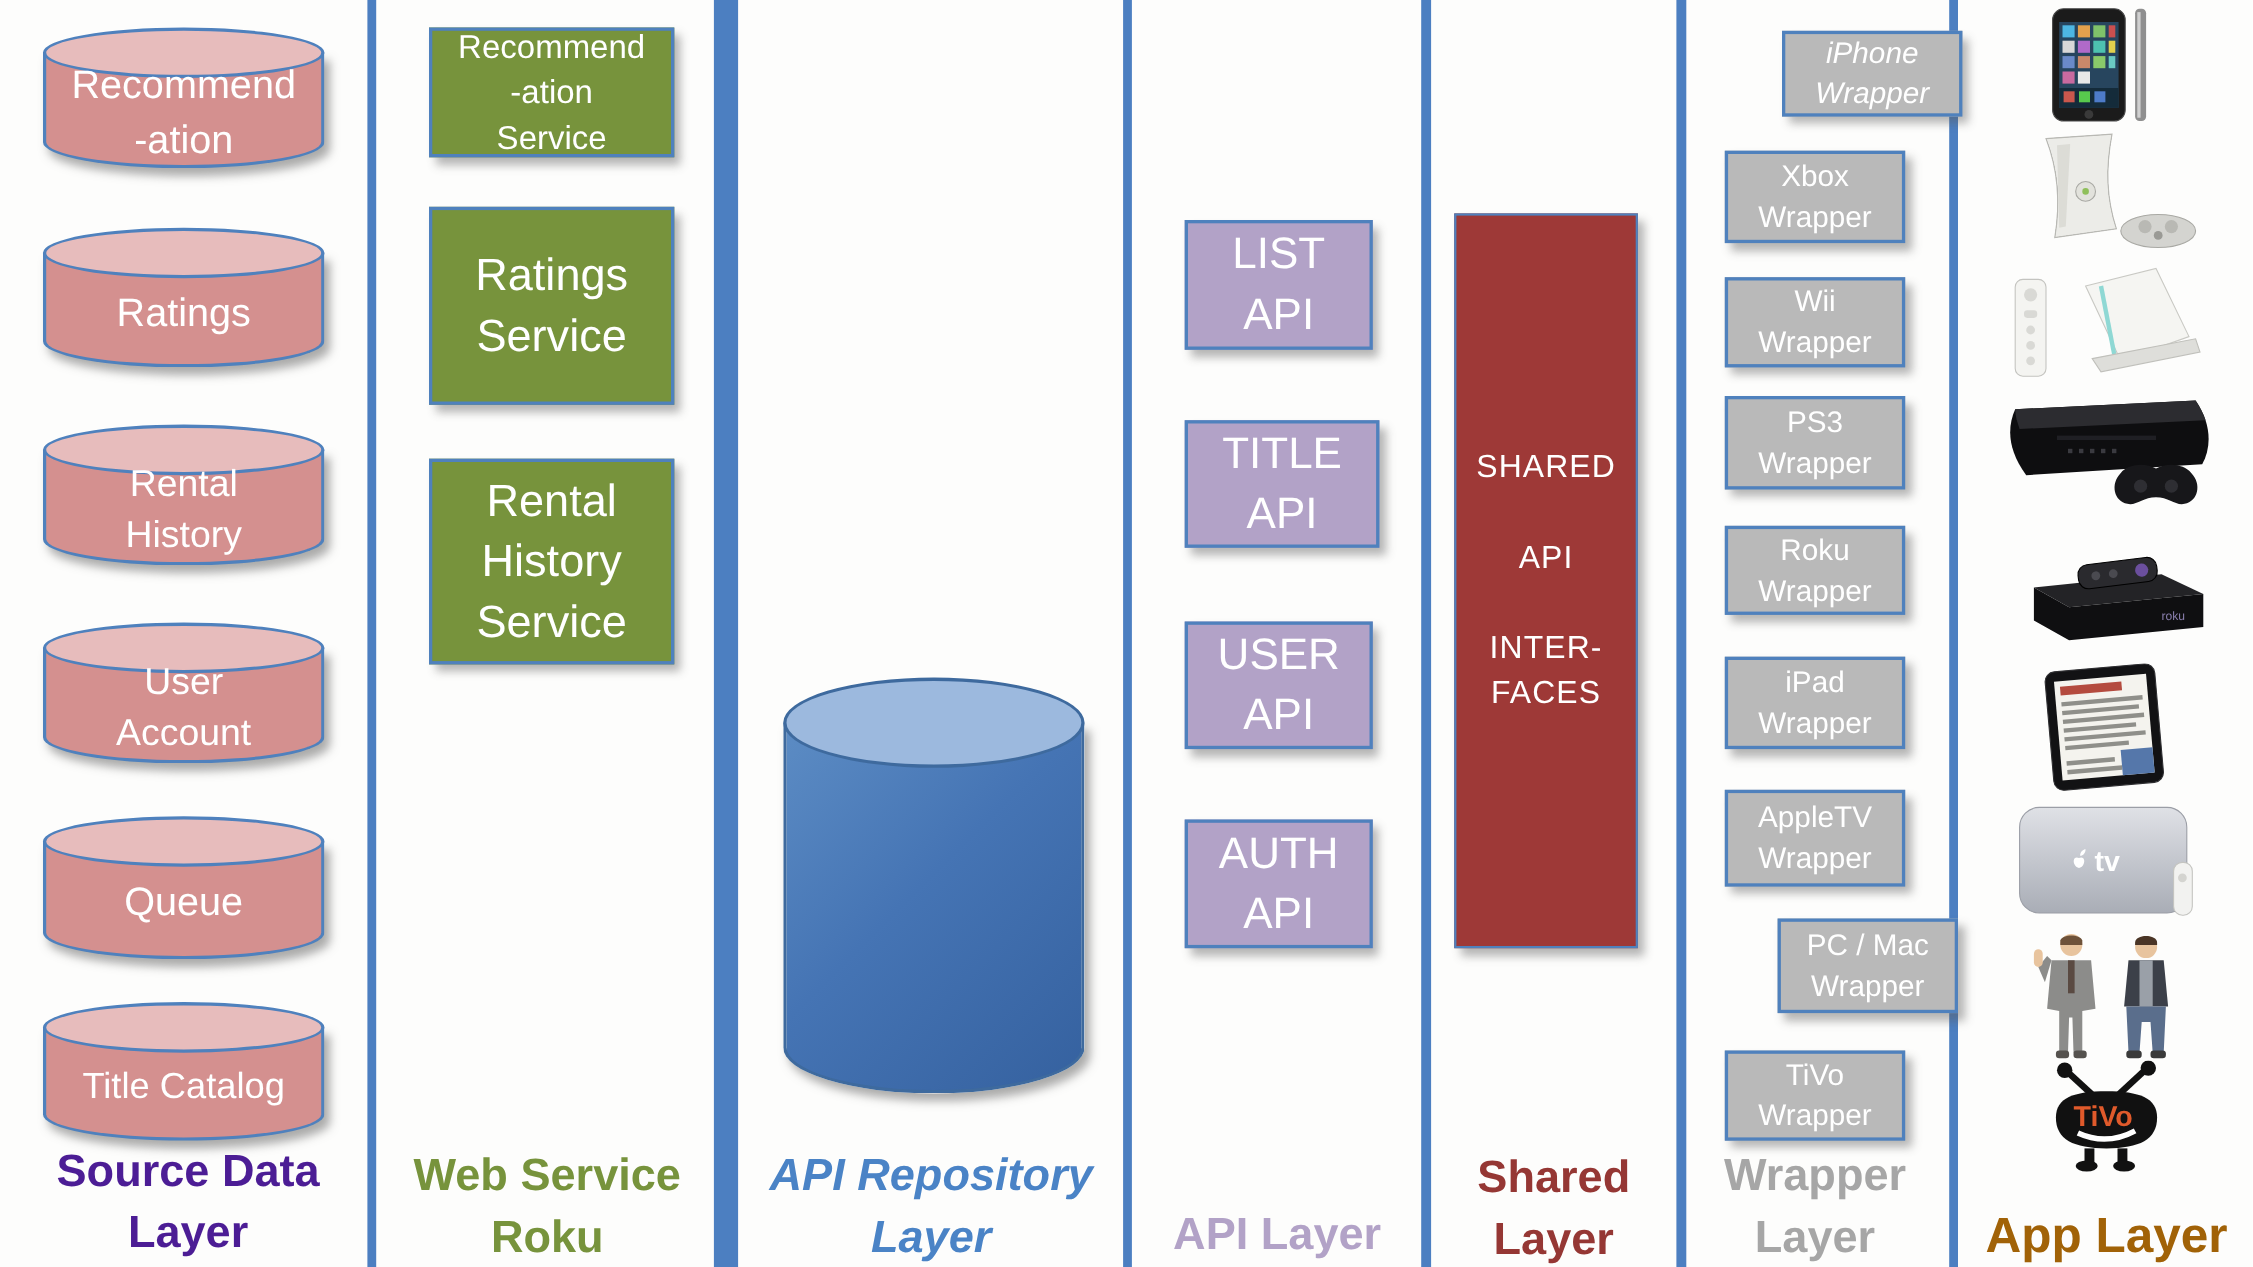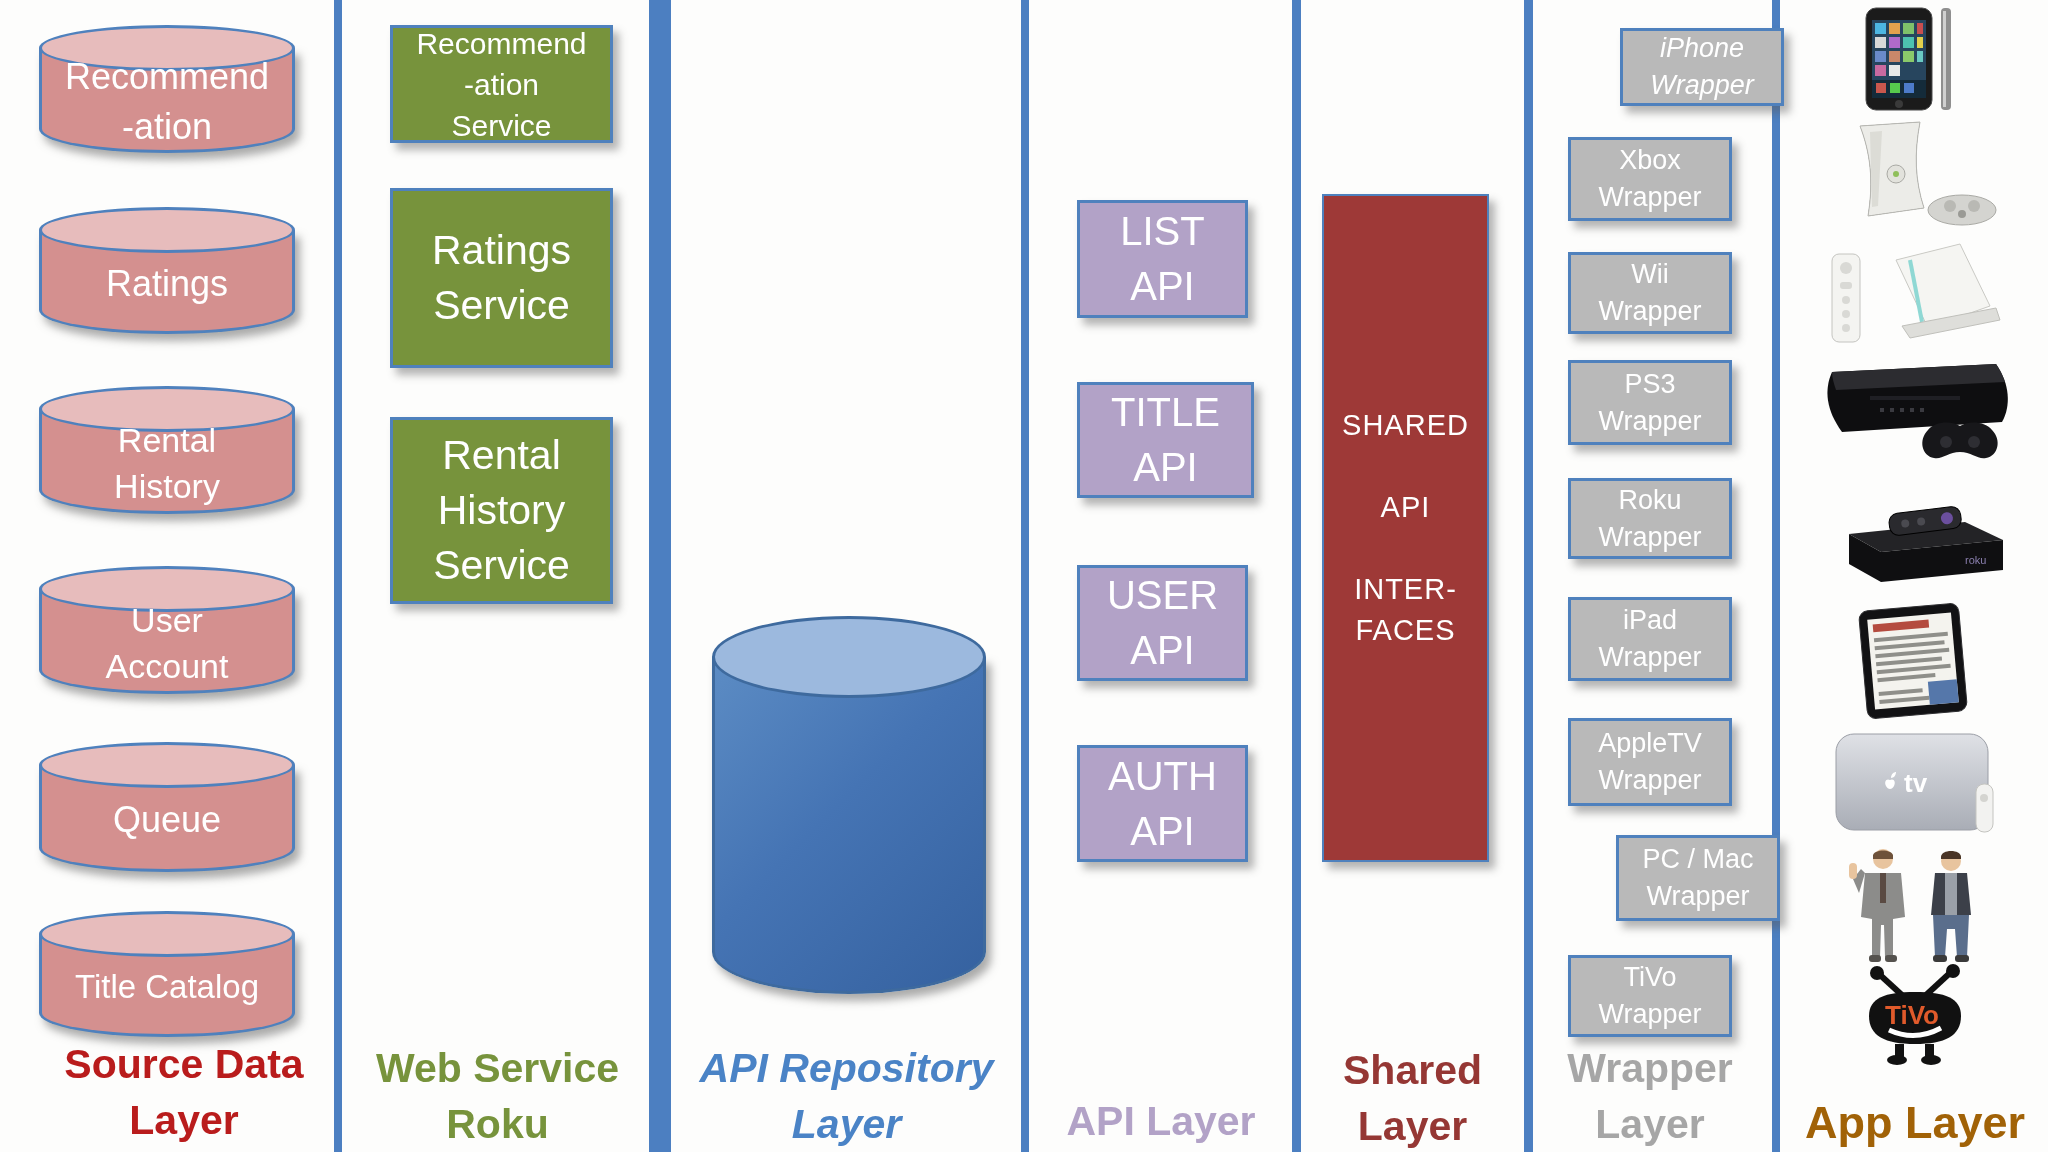--- a/index.html
+++ b/index.html
@@ -68,21 +68,21 @@
   <div class="cyl" style="left:39px;top:742px;width:256px;height:130px;">
     <div class="ctop"></div>
     <div class="cbody"></div>
     <div class="clbl">Queue</div>
   </div>
   <div class="cyl" style="left:39px;top:911px;width:256px;height:126px;">
     <div class="ctop"></div>
     <div class="cbody"></div>
     <div class="clbl" style="font-size:33px;">Title Catalog</div>
   </div>
-  <div class="layer-label" style="left:17px;top:1036px;width:334px;color:#b91c1c;">Source Data
+  <div class="layer-label" style="left:4px;top:1036px;width:334px;color:#4c1d95;">Source Data
 Layer</div>
 
   <div class="box green" style="left:390px;top:25px;width:223px;height:118px;font-size:30px;line-height:41px;">Recommend
 -ation
 Service</div>
   <div class="box green" style="left:390px;top:188px;width:223px;height:180px;font-size:41px;line-height:55px;">Ratings
 Service</div>
   <div class="box green" style="left:390px;top:417px;width:223px;height:187px;font-size:41px;line-height:55px;">Rental
 History
 Service</div>

